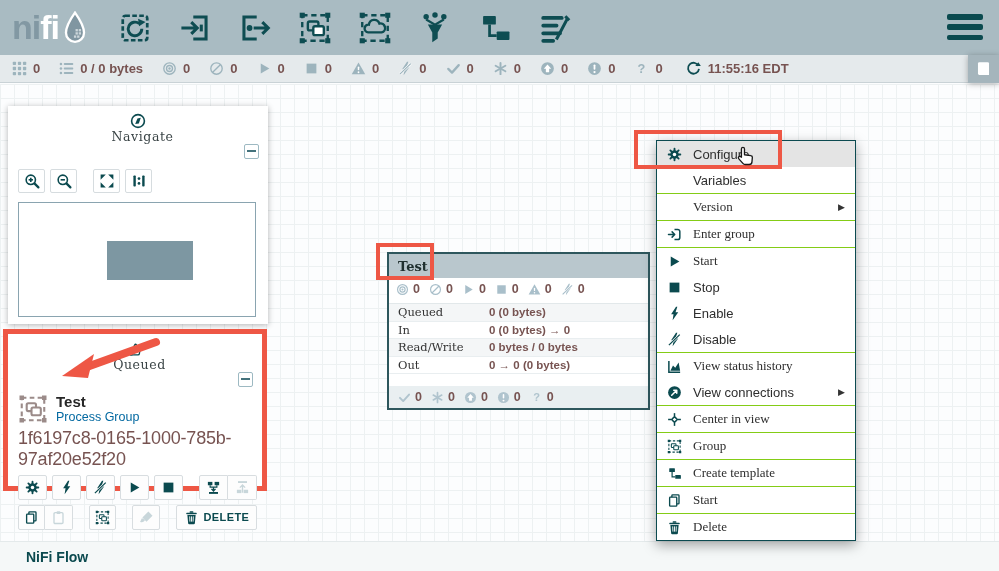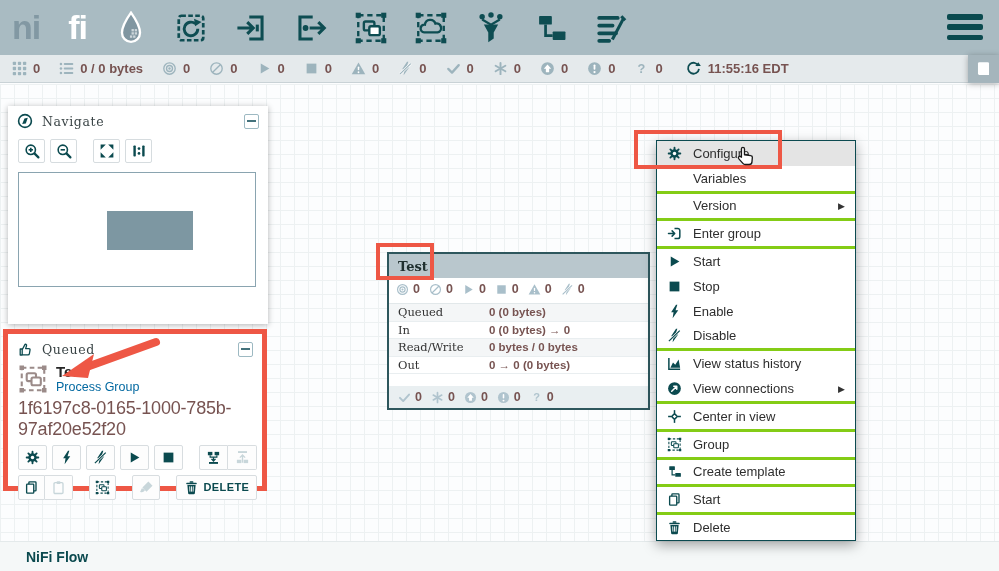--- a/index.html
+++ b/index.html
@@ -1,21 +1,21 @@
 <!DOCTYPE html>
 <html><head>
 <meta charset="utf-8">
 <style>
   * { margin:0; padding:0; box-sizing:border-box; }
   body { font-family:"Liberation Sans", sans-serif; background:#888; }
   .app { position:relative; width:999px; height:571px; overflow:hidden; background:#fcfdfe; }
 
   
   .topbar { position:absolute; left:0; top:0; width:999px; height:55px; background:#a9bbc2; display:flex; align-items:center; }
-  .logo { display:flex; align-items:center; margin-left:12px;gap:28px; }
+  .logo { display:flex; align-items:center; margin-left:12px; }
   .logo .ni { font-size:34px; font-weight:bold; color:#8298a3; letter-spacing:-1px; }
   .logo .fi { font-size:34px; font-weight:bold; color:#ffffff; letter-spacing:-1px; }
   .logo svg { margin-left:3px; }
   .tools { display:flex; gap:26px; margin-left:30px; }
   .tool { width:34px; height:34px; color:#0e4d52; cursor:grab; }
   .tool svg { width:34px; height:34px; }
   .hamburger { position:absolute; right:16px; top:14px; width:36px; height:26px; display:flex; flex-direction:column; justify-content:space-between; cursor:pointer; }
   .hamburger i { display:block; height:5.5px; background:#0b4a4f; border-radius:2px; }
 
   
@@ -33,21 +33,21 @@
   .sb-btn svg { width:17px; height:17px; }
 
   
   .canvas { position:absolute; left:0; top:84px; width:999px; height:487px; background-color:#fcfdfe;
     background-image:linear-gradient(#edf1f2 1px, transparent 1px), linear-gradient(90deg, #edf1f2 1px, transparent 1px);
     background-size:14px 14px; }
   .breadcrumb { position:absolute; left:0; bottom:0; width:100%; height:30px; background:#f5f8f8; border-top:1px solid #e4eaeb; display:flex; align-items:center; padding-left:26px; font-size:14px; font-weight:bold; color:#0b4a4f; z-index:3; }
 
   
   .panel { position:absolute; background:#fff; box-shadow:0 1px 6px rgba(0,0,0,.3); z-index:2; }
-  .panel-header { display:flex; align-items:center; padding:7px 9px 4px 9px; }
+  .panel-header { display:flex; align-items:center; padding:7px 9px 4px 9px;flex-direction:column; }
   .panel-header svg { width:16px; height:16px; color:#0b4a4f; }
   .panel-title { font-family:"DejaVu Serif", serif; font-size:12.5px; color:#3a4446; letter-spacing:.6px; margin-left:9px; font-weight:500; }
   .collapse-btn { margin-left:auto; width:15px; height:15px; border:1.5px solid #9db9c2; border-radius:2px; position:relative; cursor:pointer; }
   .collapse-btn::after { content:""; position:absolute; left:2px; right:2px; top:5px; height:2px; background:#44727c; }
 
   
   .navigate { left:8px; top:22px; width:260px; height:218px; }
   .nav-btns { display:flex; margin:6px 0 0 10px; }
   .sq-btn { width:27px; height:24px; background:#fff; border:1px solid #d6dcdf; border-radius:2px; display:flex; align-items:center; justify-content:center; color:#0b4a4f; cursor:pointer; margin-right:5px; }
   .sq-btn svg { width:16px; height:16px; }
@@ -89,21 +89,21 @@
   .pg-footer { margin-top:auto; height:22px; background:#e9eff1; display:flex; align-items:center; padding-left:9px; }
   .pg-footer .st { display:flex; align-items:center; margin-right:9px; color:#b0c4ce; }
   .pg-footer .st svg { width:13px; height:13px; }
   .pg-footer .st b { color:#775351; font-size:12.5px; margin-left:4px; }
 
   
   .ctx-menu { position:absolute; left:656px; top:56px; width:200px; height:401px; background:#fff; border:1px solid #0c4a50; box-shadow:0 4px 12px rgba(0,0,0,.35); z-index:5; display:flex; flex-direction:column; }
   .mi { flex:1; display:flex; align-items:center; padding:0 10px; font-size:13px; color:#2e2e2e; cursor:pointer; font-weight:500; }
   .mi .mic { width:18px; height:16px; margin-right:8px; color:#0b4a4f; display:flex; align-items:center; }
   .mi .mic svg { width:15px; height:15px; }
-  .mi.sep { border-top:3px solid #84cc16; }
+  .mi.sep { border-top:1px solid #84cc16;font-family:Liberation Serif, serif; }
   .mi.hl { background:#e4e4e4; }
   .mi .sub { margin-left:auto; font-size:9px; color:#333; }
 
   
   .red-box { position:absolute; border:4px solid #ee5745; z-index:10; pointer-events:none; }
   .rb-test { left:376px; top:159px; width:58px; height:37px; }
   .rb-config { left:634px; top:46px; width:148px; height:39px; }
   .annot { position:absolute; z-index:11; pointer-events:none; }
 </style>
 </head>

